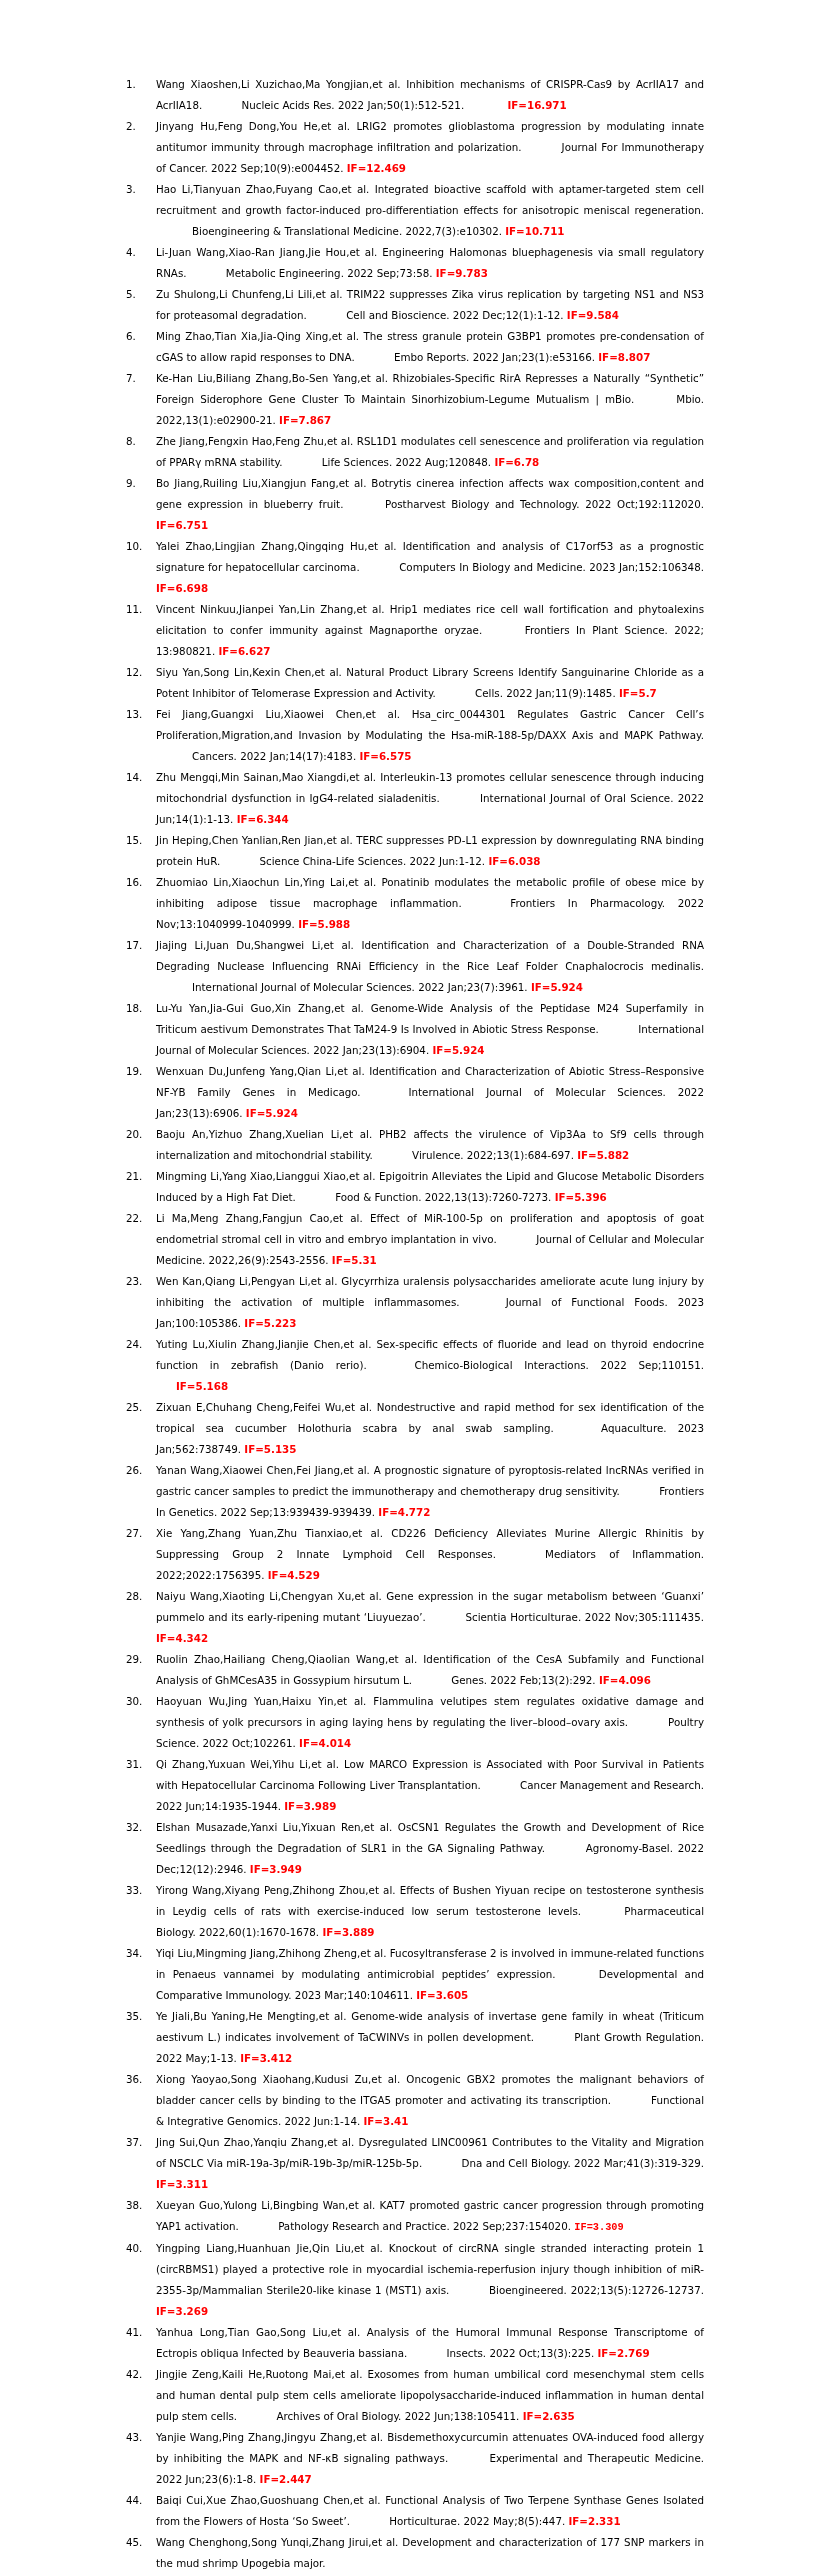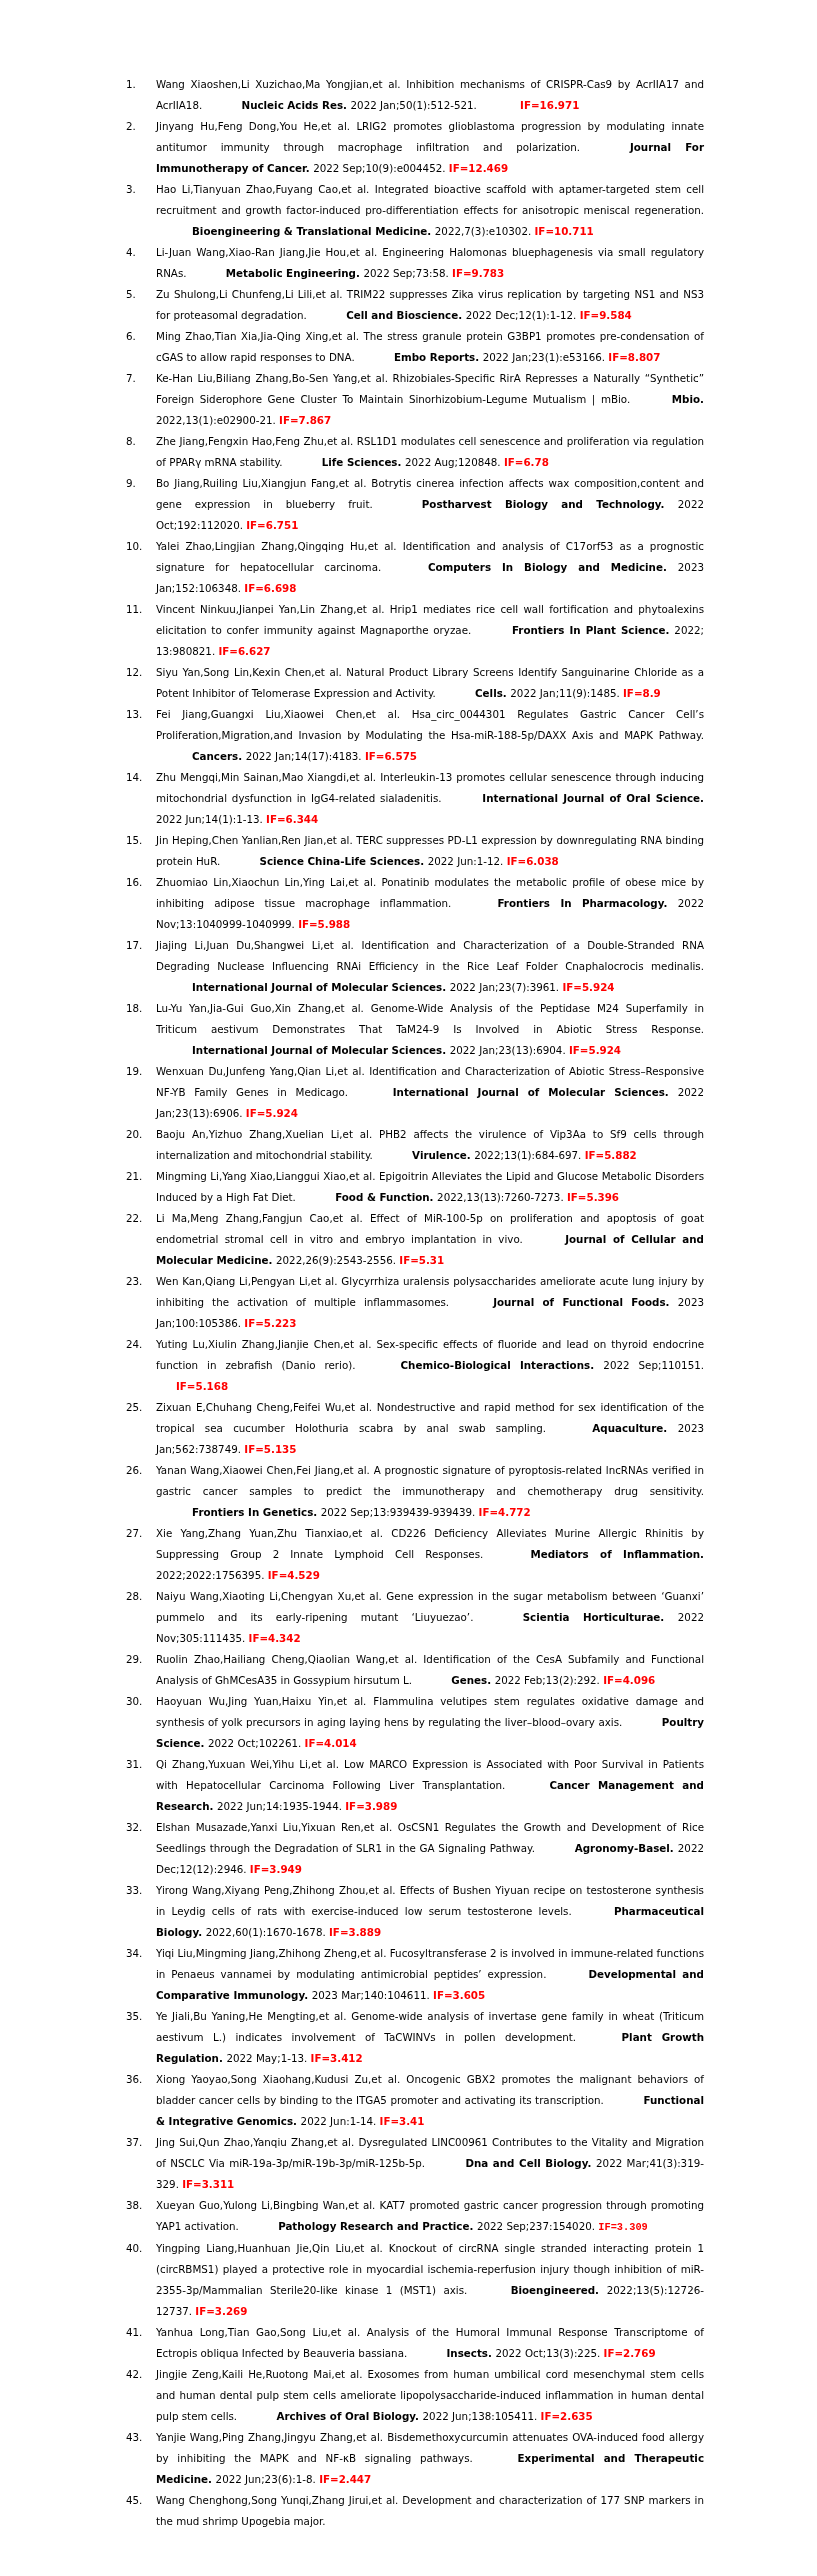--- a/index.html
+++ b/index.html
@@ -36,21 +36,21 @@
     line-height: 21px;
     letter-spacing: 0px;
   }
   .entry .num {
     position: absolute;
     left: 0;
     top: 0;
     text-align: left;
   }
   .entry .journal {
-    font-weight: bold;
+    font-weight: normal;
     padding-left: 36px;
   }
   .entry .impact {
     font-weight: bold;
     white-space: nowrap;
   }
 </style>
 </head>
 <body>
 
@@ -60,21 +60,21 @@
       <div class="entry"><span class="num">2.</span><span class="txt">Jinyang Hu,Feng Dong,You He,et al. LRIG2 promotes glioblastoma progression by modulating innate antitumor immunity through macrophage infiltration and polarization. </span><span class="journal">Journal For Immunotherapy of Cancer. </span><span class="txt">2022 Sep;10(9):e004452. </span><span class="impact" style="color: rgb(255, 0, 0);">IF=12.469</span></div>
       <div class="entry"><span class="num">3.</span><span class="txt">Hao Li,Tianyuan Zhao,Fuyang Cao,et al. Integrated bioactive scaffold with aptamer-targeted stem cell recruitment and growth factor-induced pro-differentiation effects for anisotropic meniscal regeneration. </span><span class="journal">Bioengineering &amp; Translational Medicine. </span><span class="txt">2022,7(3):e10302. </span><span class="impact" style="color: rgb(255, 0, 0);">IF=10.711</span></div>
       <div class="entry"><span class="num">4.</span><span class="txt">Li-Juan Wang,Xiao-Ran Jiang,Jie Hou,et al. Engineering Halomonas bluephagenesis via small regulatory RNAs. </span><span class="journal">Metabolic Engineering. </span><span class="txt">2022 Sep;73:58. </span><span class="impact" style="color: rgb(255, 0, 0);">IF=9.783</span></div>
       <div class="entry"><span class="num">5.</span><span class="txt">Zu Shulong,Li Chunfeng,Li Lili,et al. TRIM22 suppresses Zika virus replication by targeting NS1 and NS3 for proteasomal degradation. </span><span class="journal">Cell and Bioscience. </span><span class="txt">2022 Dec;12(1):1-12. </span><span class="impact" style="color: rgb(255, 0, 0);">IF=9.584</span></div>
       <div class="entry"><span class="num">6.</span><span class="txt">Ming Zhao,Tian Xia,Jia-Qing Xing,et al. The stress granule protein G3BP1 promotes pre-condensation of cGAS to allow rapid responses to DNA. </span><span class="journal">Embo Reports. </span><span class="txt">2022 Jan;23(1):e53166. </span><span class="impact" style="color: rgb(255, 0, 0);">IF=8.807</span></div>
       <div class="entry"><span class="num">7.</span><span class="txt">Ke-Han Liu,Biliang Zhang,Bo-Sen Yang,et al. Rhizobiales-Specific RirA Represses a Naturally “Synthetic” Foreign Siderophore Gene Cluster To Maintain Sinorhizobium-Legume Mutualism | mBio. </span><span class="journal">Mbio. </span><span class="txt">2022,13(1):e02900-21. </span><span class="impact" style="color: rgb(255, 0, 0);">IF=7.867</span></div>
       <div class="entry"><span class="num">8.</span><span class="txt">Zhe Jiang,Fengxin Hao,Feng Zhu,et al. RSL1D1 modulates cell senescence and proliferation via regulation of PPARγ mRNA stability. </span><span class="journal">Life Sciences. </span><span class="txt">2022 Aug;120848. </span><span class="impact" style="color: rgb(255, 0, 0);">IF=6.78</span></div>
       <div class="entry"><span class="num">9.</span><span class="txt">Bo Jiang,Ruiling Liu,Xiangjun Fang,et al. Botrytis cinerea infection affects wax composition,content and gene expression in blueberry fruit. </span><span class="journal">Postharvest Biology and Technology. </span><span class="txt">2022 Oct;192:112020. </span><span class="impact" style="color: rgb(255, 0, 0);">IF=6.751</span></div>
       <div class="entry"><span class="num">10.</span><span class="txt">Yalei Zhao,Lingjian Zhang,Qingqing Hu,et al. Identification and analysis of C17orf53 as a prognostic signature for hepatocellular carcinoma. </span><span class="journal">Computers In Biology and Medicine. </span><span class="txt">2023 Jan;152:106348. </span><span class="impact" style="color: rgb(255, 0, 0);">IF=6.698</span></div>
       <div class="entry"><span class="num">11.</span><span class="txt">Vincent Ninkuu,Jianpei Yan,Lin Zhang,et al. Hrip1 mediates rice cell wall fortification and phytoalexins elicitation to confer immunity against Magnaporthe oryzae. </span><span class="journal">Frontiers In Plant Science. </span><span class="txt">2022; 13:980821. </span><span class="impact" style="color: rgb(255, 0, 0);">IF=6.627</span></div>
-      <div class="entry"><span class="num">12.</span><span class="txt">Siyu Yan,Song Lin,Kexin Chen,et al. Natural Product Library Screens Identify Sanguinarine Chloride as a Potent Inhibitor of Telomerase Expression and Activity. </span><span class="journal">Cells. </span><span class="txt">2022 Jan;11(9):1485. </span><span class="impact" style="color: rgb(255, 0, 0);">IF=8.9</span></div>
+      <div class="entry"><span class="num">12.</span><span class="txt">Siyu Yan,Song Lin,Kexin Chen,et al. Natural Product Library Screens Identify Sanguinarine Chloride as a Potent Inhibitor of Telomerase Expression and Activity. </span><span class="journal">Cells. </span><span class="txt">2022 Jan;11(9):1485. </span><span class="impact" style="color: rgb(255, 0, 0);">IF=5.7</span></div>
       <div class="entry"><span class="num">13.</span><span class="txt">Fei Jiang,Guangxi Liu,Xiaowei Chen,et al. Hsa_circ_0044301 Regulates Gastric Cancer Cell’s Proliferation,Migration,and Invasion by Modulating the Hsa-miR-188-5p/DAXX Axis and MAPK Pathway. </span><span class="journal">Cancers. </span><span class="txt">2022 Jan;14(17):4183. </span><span class="impact" style="color: rgb(255, 0, 0);">IF=6.575</span></div>
       <div class="entry"><span class="num">14.</span><span class="txt">Zhu Mengqi,Min Sainan,Mao Xiangdi,et al. Interleukin-13 promotes cellular senescence through inducing mitochondrial dysfunction in IgG4-related sialadenitis. </span><span class="journal">International Journal of Oral Science. </span><span class="txt">2022 Jun;14(1):1-13. </span><span class="impact" style="color: rgb(255, 0, 0);">IF=6.344</span></div>
       <div class="entry"><span class="num">15.</span><span class="txt">Jin Heping,Chen Yanlian,Ren Jian,et al. TERC suppresses PD-L1 expression by downregulating RNA binding protein HuR. </span><span class="journal">Science China-Life Sciences. </span><span class="txt">2022 Jun:1-12. </span><span class="impact" style="color: rgb(255, 0, 0);">IF=6.038</span></div>
       <div class="entry"><span class="num">16.</span><span class="txt">Zhuomiao Lin,Xiaochun Lin,Ying Lai,et al. Ponatinib modulates the metabolic profile of obese mice by inhibiting adipose tissue macrophage inflammation. </span><span class="journal">Frontiers In Pharmacology. </span><span class="txt">2022 Nov;13:1040999-1040999. </span><span class="impact" style="color: rgb(255, 0, 0);">IF=5.988</span></div>
       <div class="entry"><span class="num">17.</span><span class="txt">Jiajing Li,Juan Du,Shangwei Li,et al. Identification and Characterization of a Double-Stranded RNA Degrading Nuclease Influencing RNAi Efficiency in the Rice Leaf Folder Cnaphalocrocis medinalis. </span><span class="journal">International Journal of Molecular Sciences. </span><span class="txt">2022 Jan;23(7):3961. </span><span class="impact" style="color: rgb(255, 0, 0);">IF=5.924</span></div>
       <div class="entry"><span class="num">18.</span><span class="txt">Lu-Yu Yan,Jia-Gui Guo,Xin Zhang,et al. Genome-Wide Analysis of the Peptidase M24 Superfamily in Triticum aestivum Demonstrates That TaM24-9 Is Involved in Abiotic Stress Response. </span><span class="journal">International Journal of Molecular Sciences. </span><span class="txt">2022 Jan;23(13):6904. </span><span class="impact" style="color: rgb(255, 0, 0);">IF=5.924</span></div>
       <div class="entry"><span class="num">19.</span><span class="txt">Wenxuan Du,Junfeng Yang,Qian Li,et al. Identification and Characterization of Abiotic Stress–Responsive NF-YB Family Genes in Medicago. </span><span class="journal">International Journal of Molecular Sciences. </span><span class="txt">2022 Jan;23(13):6906. </span><span class="impact" style="color: rgb(255, 0, 0);">IF=5.924</span></div>
       <div class="entry"><span class="num">20.</span><span class="txt">Baoju An,Yizhuo Zhang,Xuelian Li,et al. PHB2 affects the virulence of Vip3Aa to Sf9 cells through internalization and mitochondrial stability. </span><span class="journal">Virulence. </span><span class="txt">2022;13(1):684-697. </span><span class="impact" style="color: rgb(255, 0, 0);">IF=5.882</span></div>
       <div class="entry"><span class="num">21.</span><span class="txt">Mingming Li,Yang Xiao,Lianggui Xiao,et al. Epigoitrin Alleviates the Lipid and Glucose Metabolic Disorders Induced by a High Fat Diet. </span><span class="journal">Food &amp; Function. </span><span class="txt">2022,13(13):7260-7273. </span><span class="impact" style="color: rgb(255, 0, 0);">IF=5.396</span></div>
       <div class="entry"><span class="num">22.</span><span class="txt">Li Ma,Meng Zhang,Fangjun Cao,et al. Effect of MiR-100-5p on proliferation and apoptosis of goat endometrial stromal cell in vitro and embryo implantation in vivo. </span><span class="journal">Journal of Cellular and Molecular Medicine. </span><span class="txt">2022,26(9):2543-2556. </span><span class="impact" style="color: rgb(255, 0, 0);">IF=5.31</span></div>
@@ -91,16 +91,17 @@
       <div class="entry"><span class="num">33.</span><span class="txt">Yirong Wang,Xiyang Peng,Zhihong Zhou,et al. Effects of Bushen Yiyuan recipe on testosterone synthesis in Leydig cells of rats with exercise-induced low serum testosterone levels. </span><span class="journal">Pharmaceutical Biology. </span><span class="txt">2022,60(1):1670-1678. </span><span class="impact" style="color: rgb(255, 0, 0);">IF=3.889</span></div>
       <div class="entry"><span class="num">34.</span><span class="txt">Yiqi Liu,Mingming Jiang,Zhihong Zheng,et al. Fucosyltransferase 2 is involved in immune-related functions in Penaeus vannamei by modulating antimicrobial peptides’ expression. </span><span class="journal">Developmental and Comparative Immunology. </span><span class="txt">2023 Mar;140:104611. </span><span class="impact" style="color: rgb(255, 0, 0);">IF=3.605</span></div>
       <div class="entry"><span class="num">35.</span><span class="txt">Ye Jiali,Bu Yaning,He Mengting,et al. Genome-wide analysis of invertase gene family in wheat (Triticum aestivum L.) indicates involvement of TaCWINVs in pollen development. </span><span class="journal">Plant Growth Regulation. </span><span class="txt">2022 May;1-13. </span><span class="impact" style="color: rgb(255, 0, 0);">IF=3.412</span></div>
       <div class="entry"><span class="num">36.</span><span class="txt">Xiong Yaoyao,Song Xiaohang,Kudusi Zu,et al. Oncogenic GBX2 promotes the malignant behaviors of bladder cancer cells by binding to the ITGA5 promoter and activating its transcription. </span><span class="journal">Functional &amp; Integrative Genomics. </span><span class="txt">2022 Jun:1-14. </span><span class="impact" style="color: rgb(255, 0, 0);">IF=3.41</span></div>
       <div class="entry"><span class="num">37.</span><span class="txt">Jing Sui,Qun Zhao,Yanqiu Zhang,et al. Dysregulated LINC00961 Contributes to the Vitality and Migration of NSCLC Via miR-19a-3p/miR-19b-3p/miR-125b-5p. </span><span class="journal">Dna and Cell Biology. </span><span class="txt">2022 Mar;41(3):319-329. </span><span class="impact" style="color: rgb(255, 0, 0);">IF=3.311</span></div>
       <div class="entry"><span class="num">38.</span><span class="txt">Xueyan Guo,Yulong Li,Bingbing Wan,et al. KAT7 promoted gastric cancer progression through promoting YAP1 activation. </span><span class="journal">Pathology Research and Practice. </span><span class="txt">2022 Sep;237:154020. </span><span class="impact" style="color: rgb(255, 0, 0); font-family: Liberation Mono, monospace;">IF=3.309</span></div>
       <div class="entry"><span class="num">40.</span><span class="txt">Yingping Liang,Huanhuan Jie,Qin Liu,et al. Knockout of circRNA single stranded interacting protein 1 (circRBMS1) played a protective role in myocardial ischemia-reperfusion injury though inhibition of miR-2355-3p/Mammalian Sterile20-like kinase 1 (MST1) axis. </span><span class="journal">Bioengineered. </span><span class="txt">2022;13(5):12726-12737. </span><span class="impact" style="color: rgb(255, 0, 0);">IF=3.269</span></div>
       <div class="entry"><span class="num">41.</span><span class="txt">Yanhua Long,Tian Gao,Song Liu,et al. Analysis of the Humoral Immunal Response Transcriptome of Ectropis obliqua Infected by Beauveria bassiana. </span><span class="journal">Insects. </span><span class="txt">2022 Oct;13(3):225. </span><span class="impact" style="color: rgb(255, 0, 0);">IF=2.769</span></div>
       <div class="entry"><span class="num">42.</span><span class="txt">Jingjie Zeng,Kaili He,Ruotong Mai,et al. Exosomes from human umbilical cord mesenchymal stem cells and human dental pulp stem cells ameliorate lipopolysaccharide-induced inflammation in human dental pulp stem cells. </span><span class="journal">Archives of Oral Biology. </span><span class="txt">2022 Jun;138:105411. </span><span class="impact" style="color: rgb(255, 0, 0);">IF=2.635</span></div>
       <div class="entry"><span class="num">43.</span><span class="txt">Yanjie Wang,Ping Zhang,Jingyu Zhang,et al. Bisdemethoxycurcumin attenuates OVA-induced food allergy by inhibiting the MAPK and NF-κB signaling pathways. </span><span class="journal">Experimental and Therapeutic Medicine. </span><span class="txt">2022 Jun;23(6):1-8. </span><span class="impact" style="color: rgb(255, 0, 0);">IF=2.447</span></div>
+      <div class="entry"><span class="num">44.</span><span class="txt">Baiqi Cui,Xue Zhao,Guoshuang Chen,et al. Functional Analysis of Two Terpene Synthase Genes Isolated from the Flowers of Hosta ‘So Sweet’. </span><span class="journal">Horticulturae. </span><span class="txt">2022 May;8(5):447. </span><span class="impact" style="color: rgb(255, 0, 0);">IF=2.331</span></div>
       <div class="entry"><span class="num">45.</span><span class="txt">Wang Chenghong,Song Yunqi,Zhang Jirui,et al. Development and characterization of 177 SNP markers in the mud shrimp Upogebia major. </span></div>
     </div>
 </div>
 
 
 </body></html>

